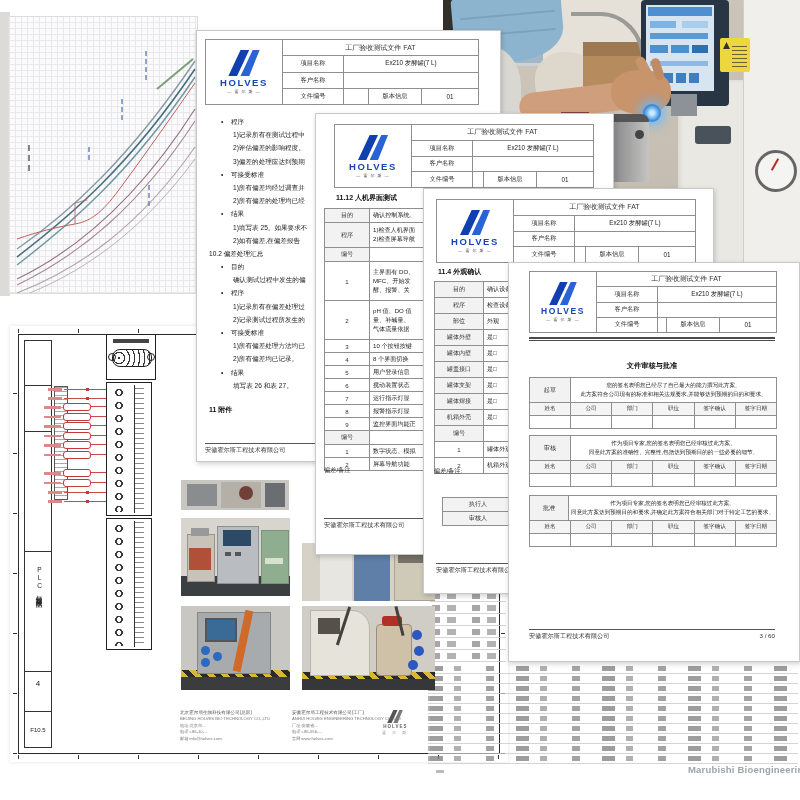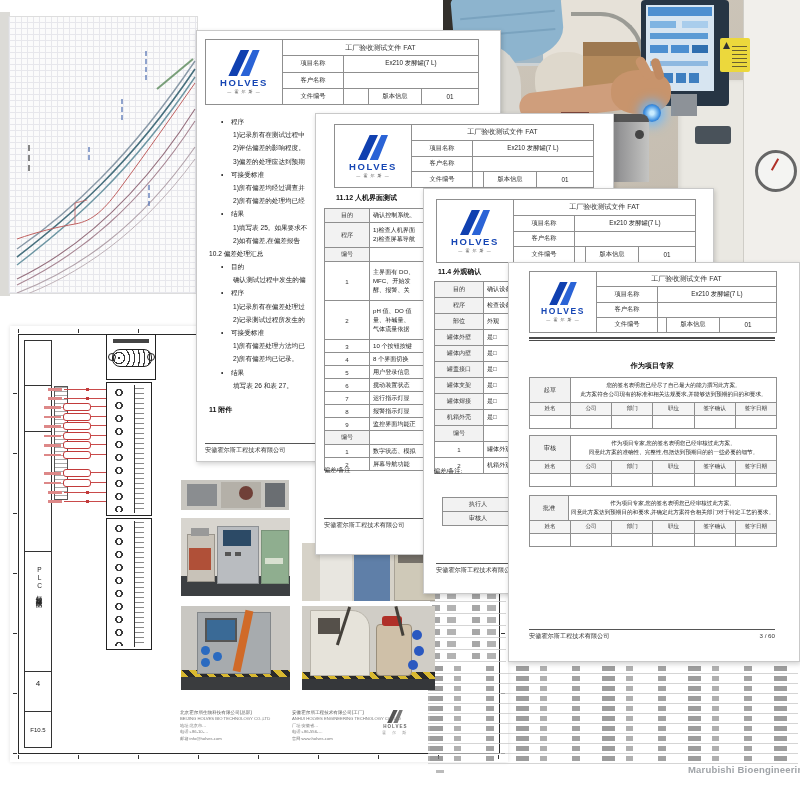--- a/index.html
+++ b/index.html
@@ -627,21 +627,21 @@
         </div>
       <div class="hr">
           <span class="lbl">文件编号</span>
           <span class="val"></span>
           <span class="lbl2">版本信息</span>
           <span class="v3">01</span>
         </div>
     </div>
   </div>
   <div class="rule2" style="left:20px;top:74px;width:246px"></div>
-  <div class="title-c" style="left:20px;top:98px;width:246px">作为项目专家</div>
+  <div class="title-c" style="left:20px;top:98px;width:246px">文件审核与批准</div>
 
   <div class="blk" style="left:20px;top:114px;width:246px;height:50px">
     <div class="toprow">
       <div class="blbl">起草</div>
       <div class="btxt">
           <div>您的签名表明您已经尽了自己最大的能力撰写此方案。</div>
           <div>此方案符合公司现有的标准和相关法规要求,并能够达到预期的目的和要求。</div>
         </div>
     </div>
     <div class="hrow">

